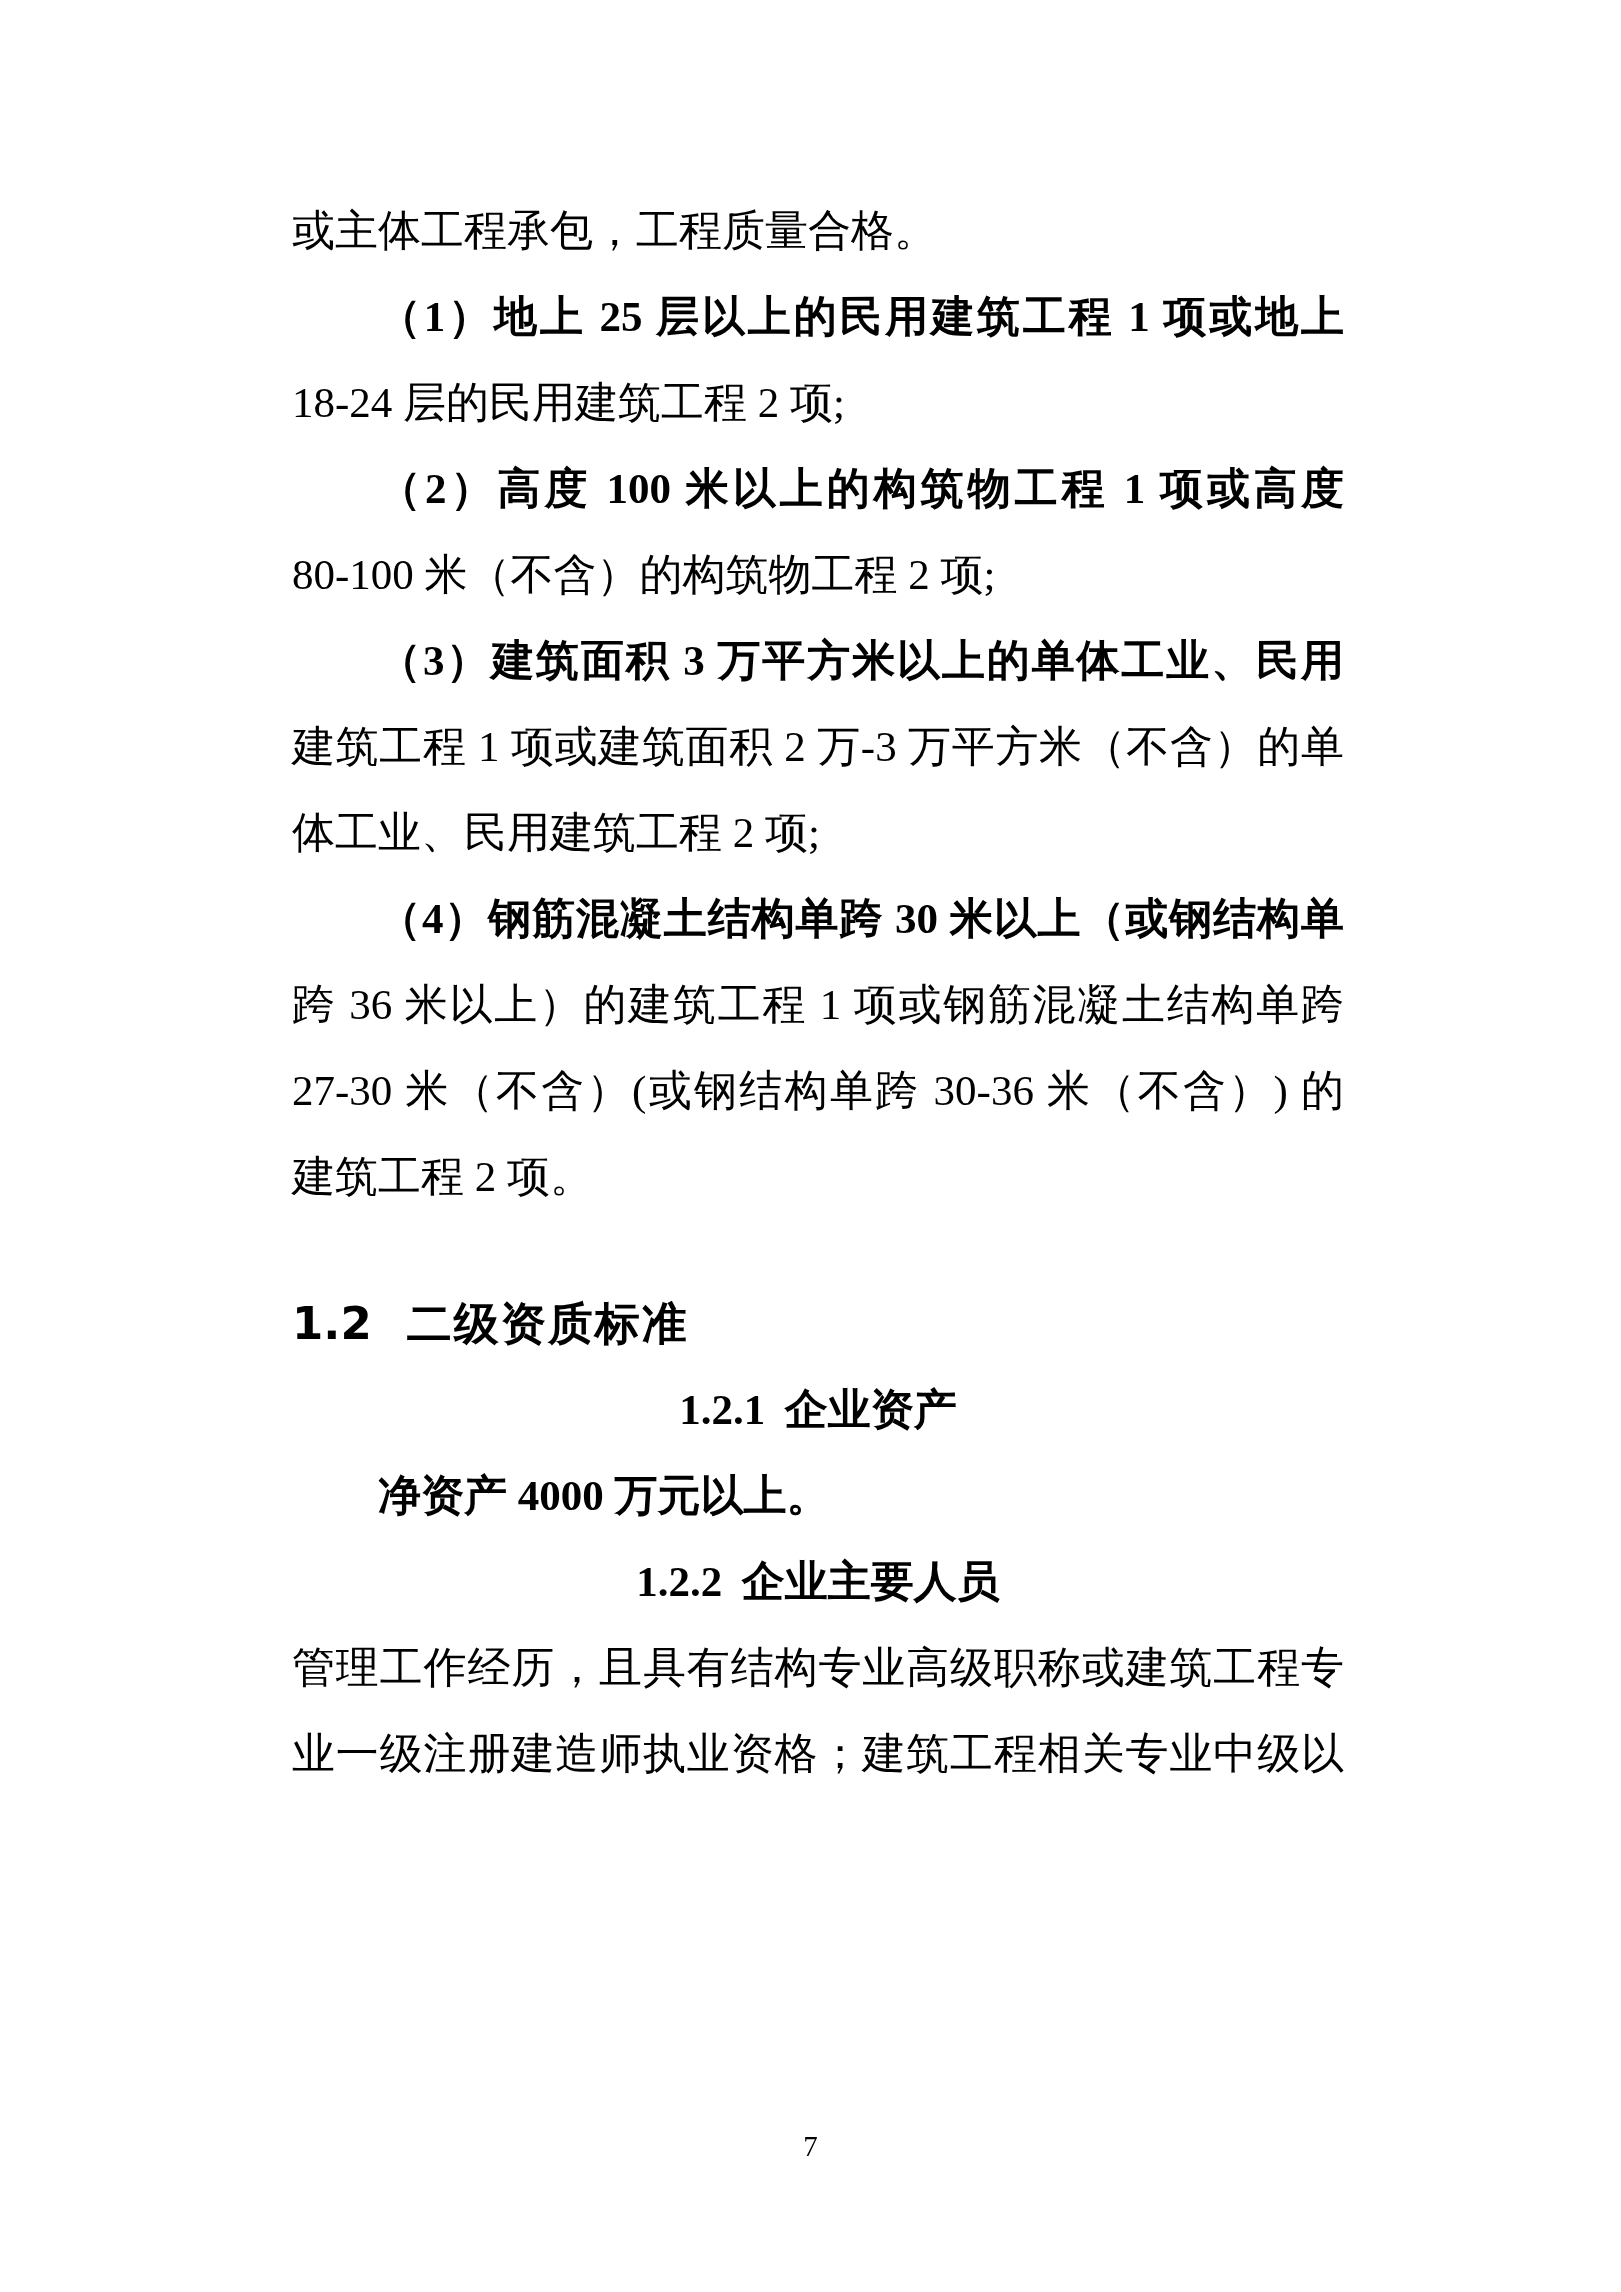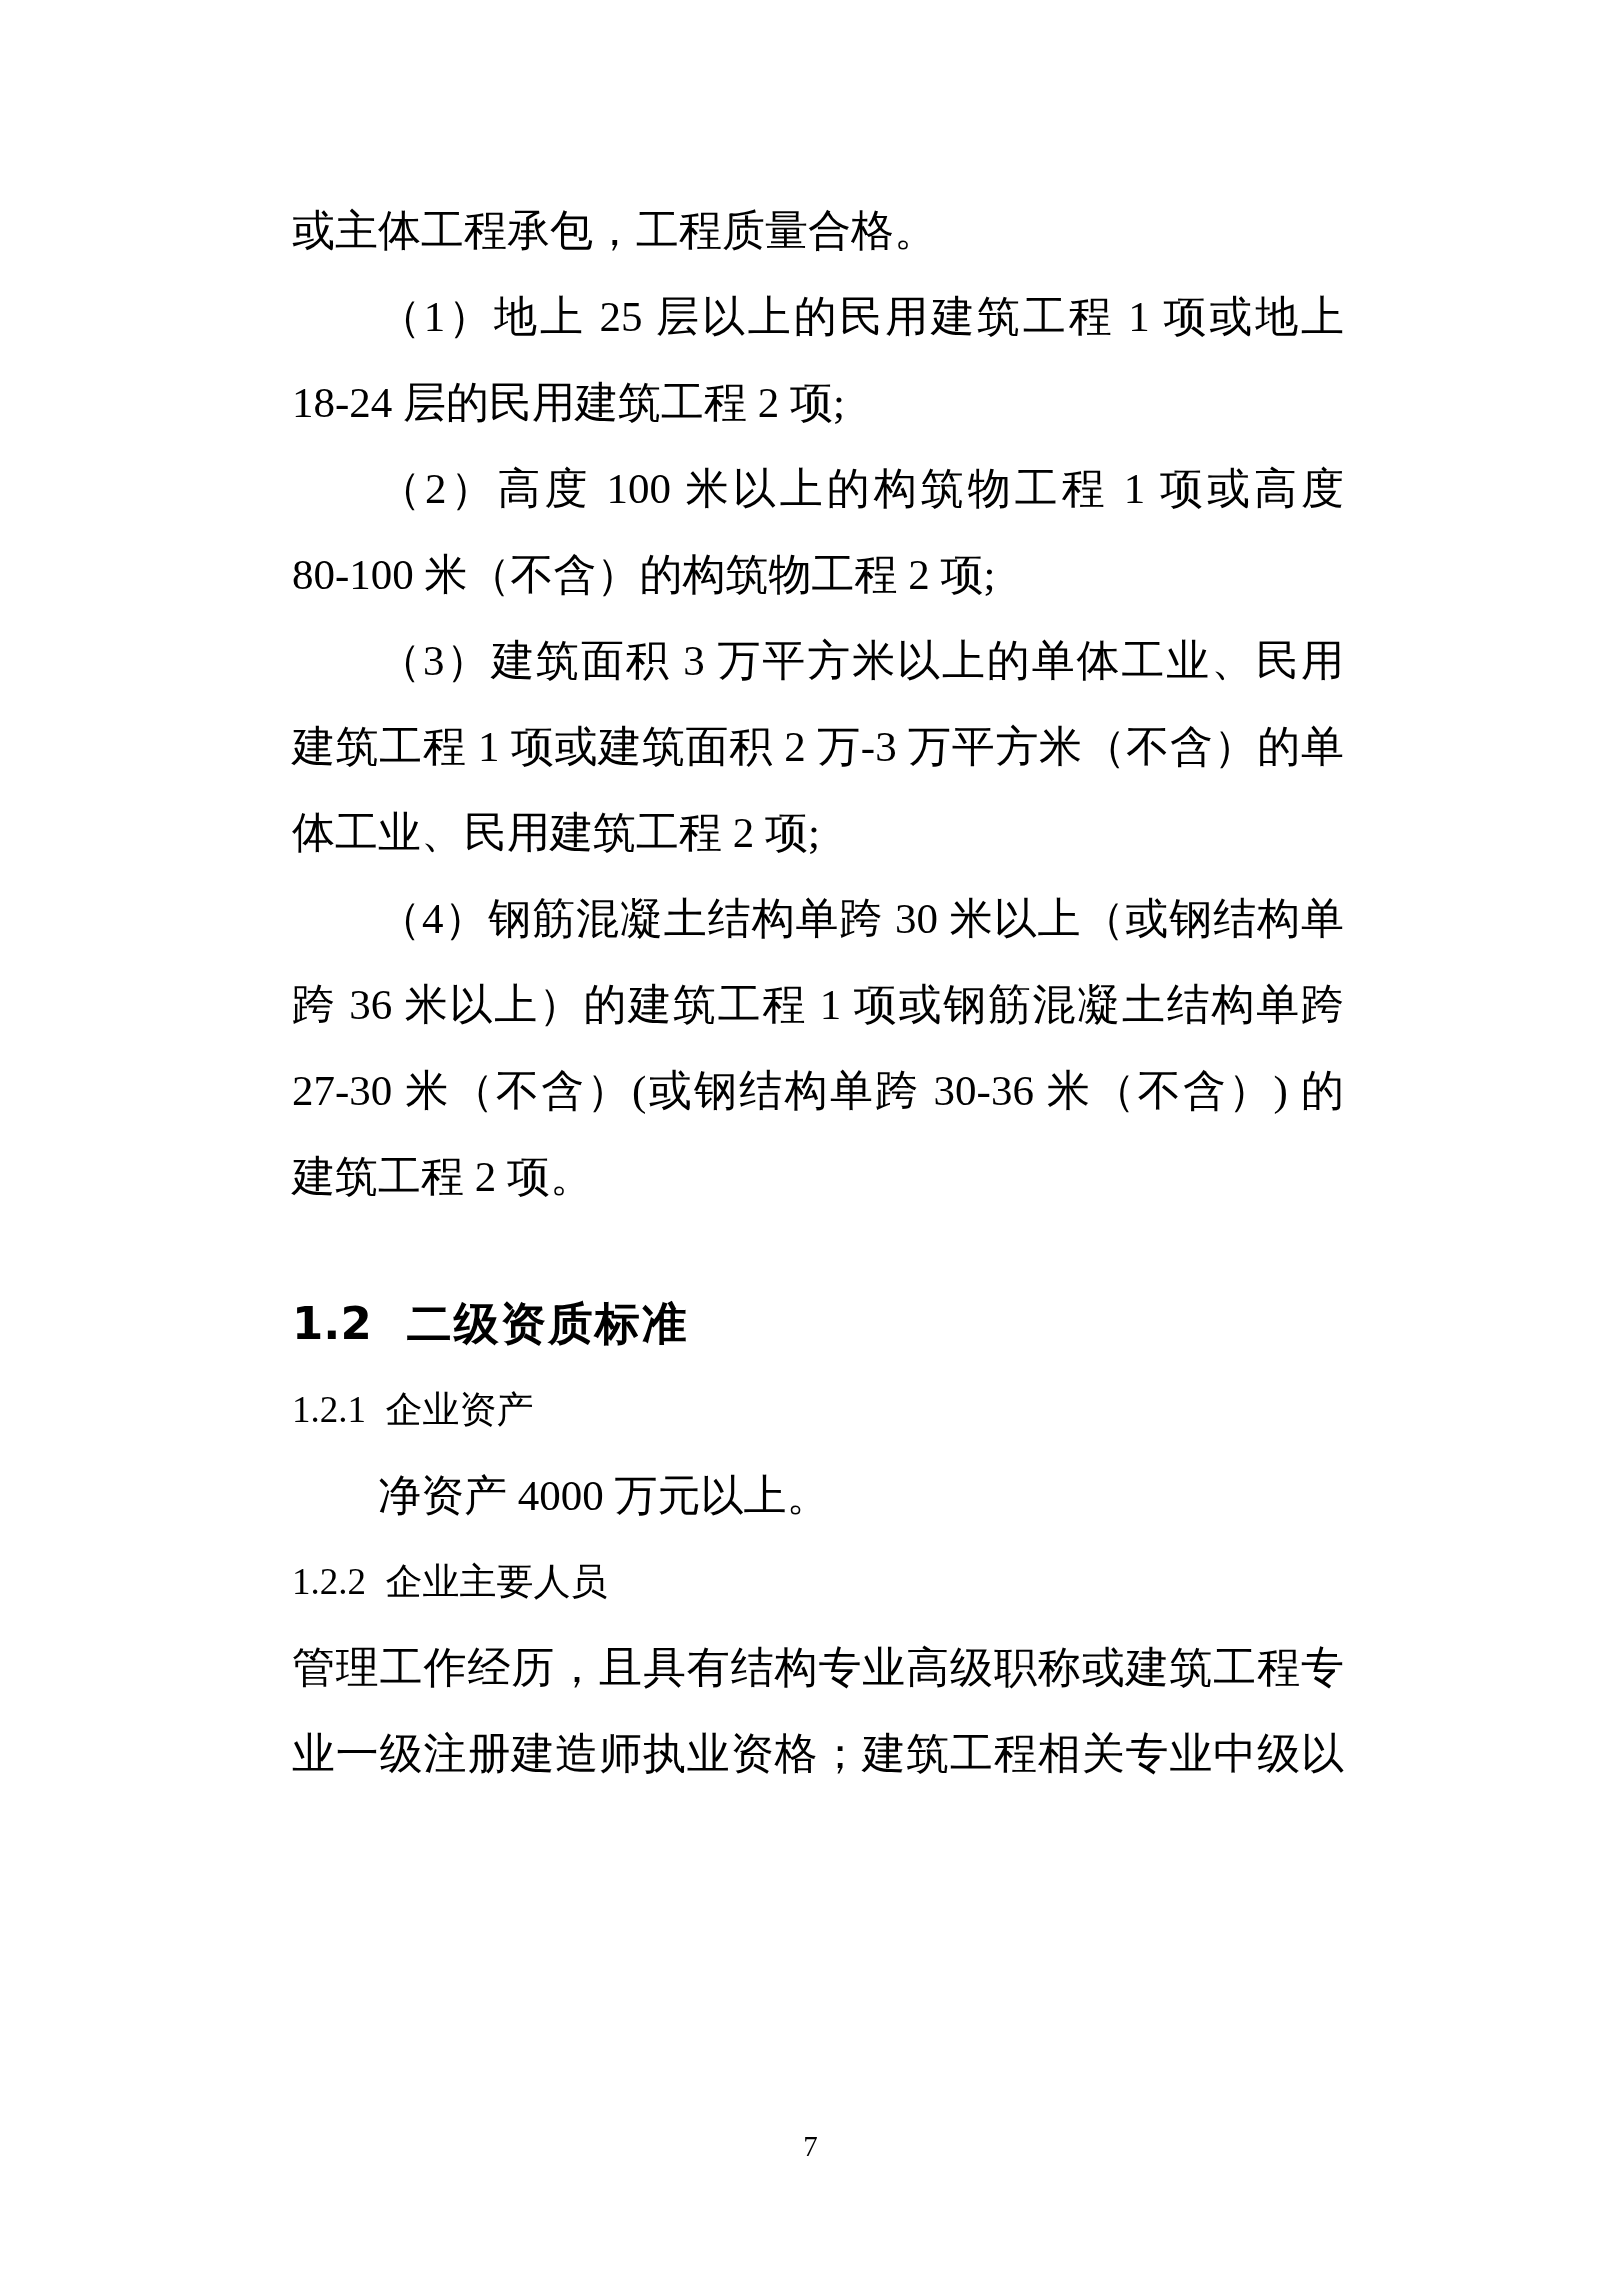--- a/index.html
+++ b/index.html
@@ -32,40 +32,42 @@
   
   .line.j {
     white-space: normal;
     text-align: justify;
     text-align-last: justify;
     text-justify: inter-character;
   }
   
   .line.ind {
     text-indent: 2em;
+    font-weight: bold;
   }
   .section-heading {
     margin-top: 61px;
     height: 86px;
     line-height: 86px;
     text-align: left;
     font-family: "DejaVu Sans", "Liberation Sans", sans-serif;
     font-weight: bold;
     font-size: 45px;
     letter-spacing: 2px;
   }
   .section-heading .num {
     margin-right: 35px;
     letter-spacing: 0;
   }
   .sub-heading {
     height: 86px;
     line-height: 86px;
-    font-weight: normal;
-    font-size: 37px;
+    font-weight: bold;
+    font-size: 43px;
+    text-align: center;
   }
   .sub-heading .num {
     margin-right: 19.6px;
   }
   .footer {
     position: absolute;
     top: 2119px;
     left: 0;
     width: 100%;
     text-align: center;

